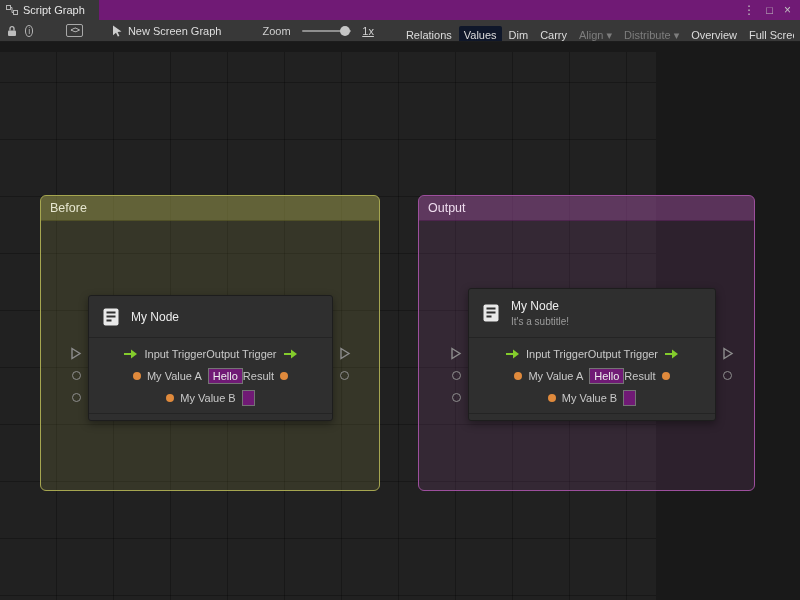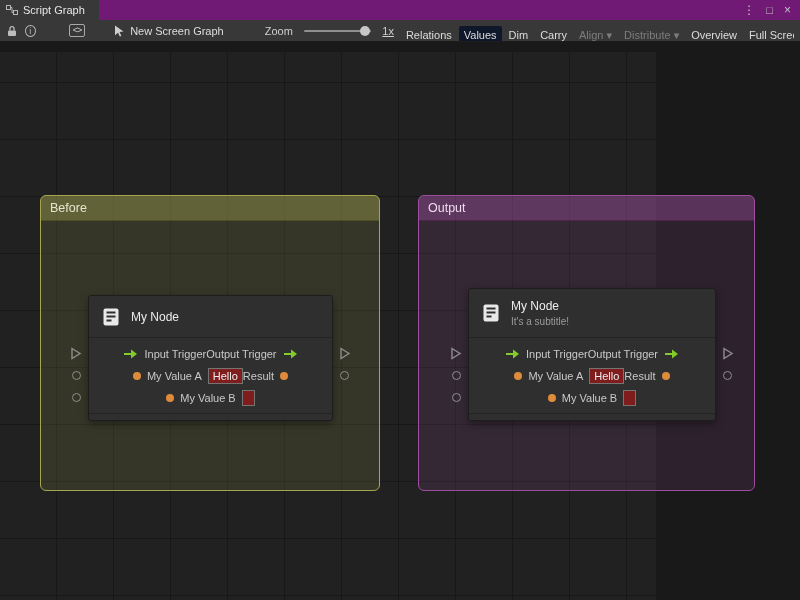--- a/index.html
+++ b/index.html
@@ -36,21 +36,21 @@
     border:1px solid #a8a8a8; border-radius:2px; padding:0 3px;
     font-size:9px; line-height:11px; color:#cfcfcf; letter-spacing:-1px;
   }
   .graph-name { display:flex; align-items:center; gap:5px; margin-left:22px; color:#dedede; }
   .zoom-label { margin-left:34px; color:#cfcfcf; }
   .slider { position:relative; width:78px; height:2px; background:#8f8f8f; border-radius:1px; margin:0 4px; }
   .slider-handle {
     position:absolute; right:1px; top:-4px; width:10px; height:10px;
     border-radius:50%; background:#c6c6c6;
   }
-  .zoom-value { color:#cfcfcf; margin-right:0;text-decoration:underline; }
+  .zoom-value { color:#cfcfcf; margin-right:20px;text-decoration:underline; }
   .tb-btn { padding:3px 5px; border-radius:2px; color:#dcdcdc; }
   .tb-btn.active { background:#0f172a; }
   .tb-btn.disabled { color:#7d7d7d; }
   .btn-cluster { display:flex; align-items:center; gap:2px; margin-left:auto;margin-top:9px; }
   .clip-btn { max-width:50px; overflow:hidden; }
 
   
   .canvas {
     position:absolute; top:52px; left:0; width:656px; height:558px;
     background-color:#212121;
@@ -92,21 +92,21 @@
   .node-title { font-size:12px; color:#ececec; line-height:14px; }
   .node-subtitle { font-size:10px; color:#9b9b9b; line-height:13px; margin-top:2px; }
   .node-body { padding-top:5px; }
   .prow {
     height:22px; display:flex; align-items:center; justify-content:center;
     padding:0 9px; font-size:11px; color:#c9c9c9;
   }
   .pside { display:flex; align-items:center; gap:6px; }
   .dot { width:8px; height:8px; border-radius:50%; background:#e08a3c; }
   .field {
-    background:#7f1d1d; border:1px solid #747474; color:#ececec;
+    background:#701a75; border:1px solid #747474; color:#ececec;
     font-size:11px; padding:0 4px; height:16px; line-height:15px; min-width:13px;
   }
   .node-footer { height:7px; border-top:1px solid #242424; margin-top:4px; }
 
   
   .ext { position:absolute; }
   .ext-circle { width:9px; height:9px; border:1.5px solid #8d8d8d; border-radius:50%; background:transparent; }
   .before-node .ext.tl { left:-18px; top:52px; }
   .before-node .ext.cl1 { left:-16px; top:76px; }
   .before-node .ext.cl2 { left:-16px; top:98px; }

